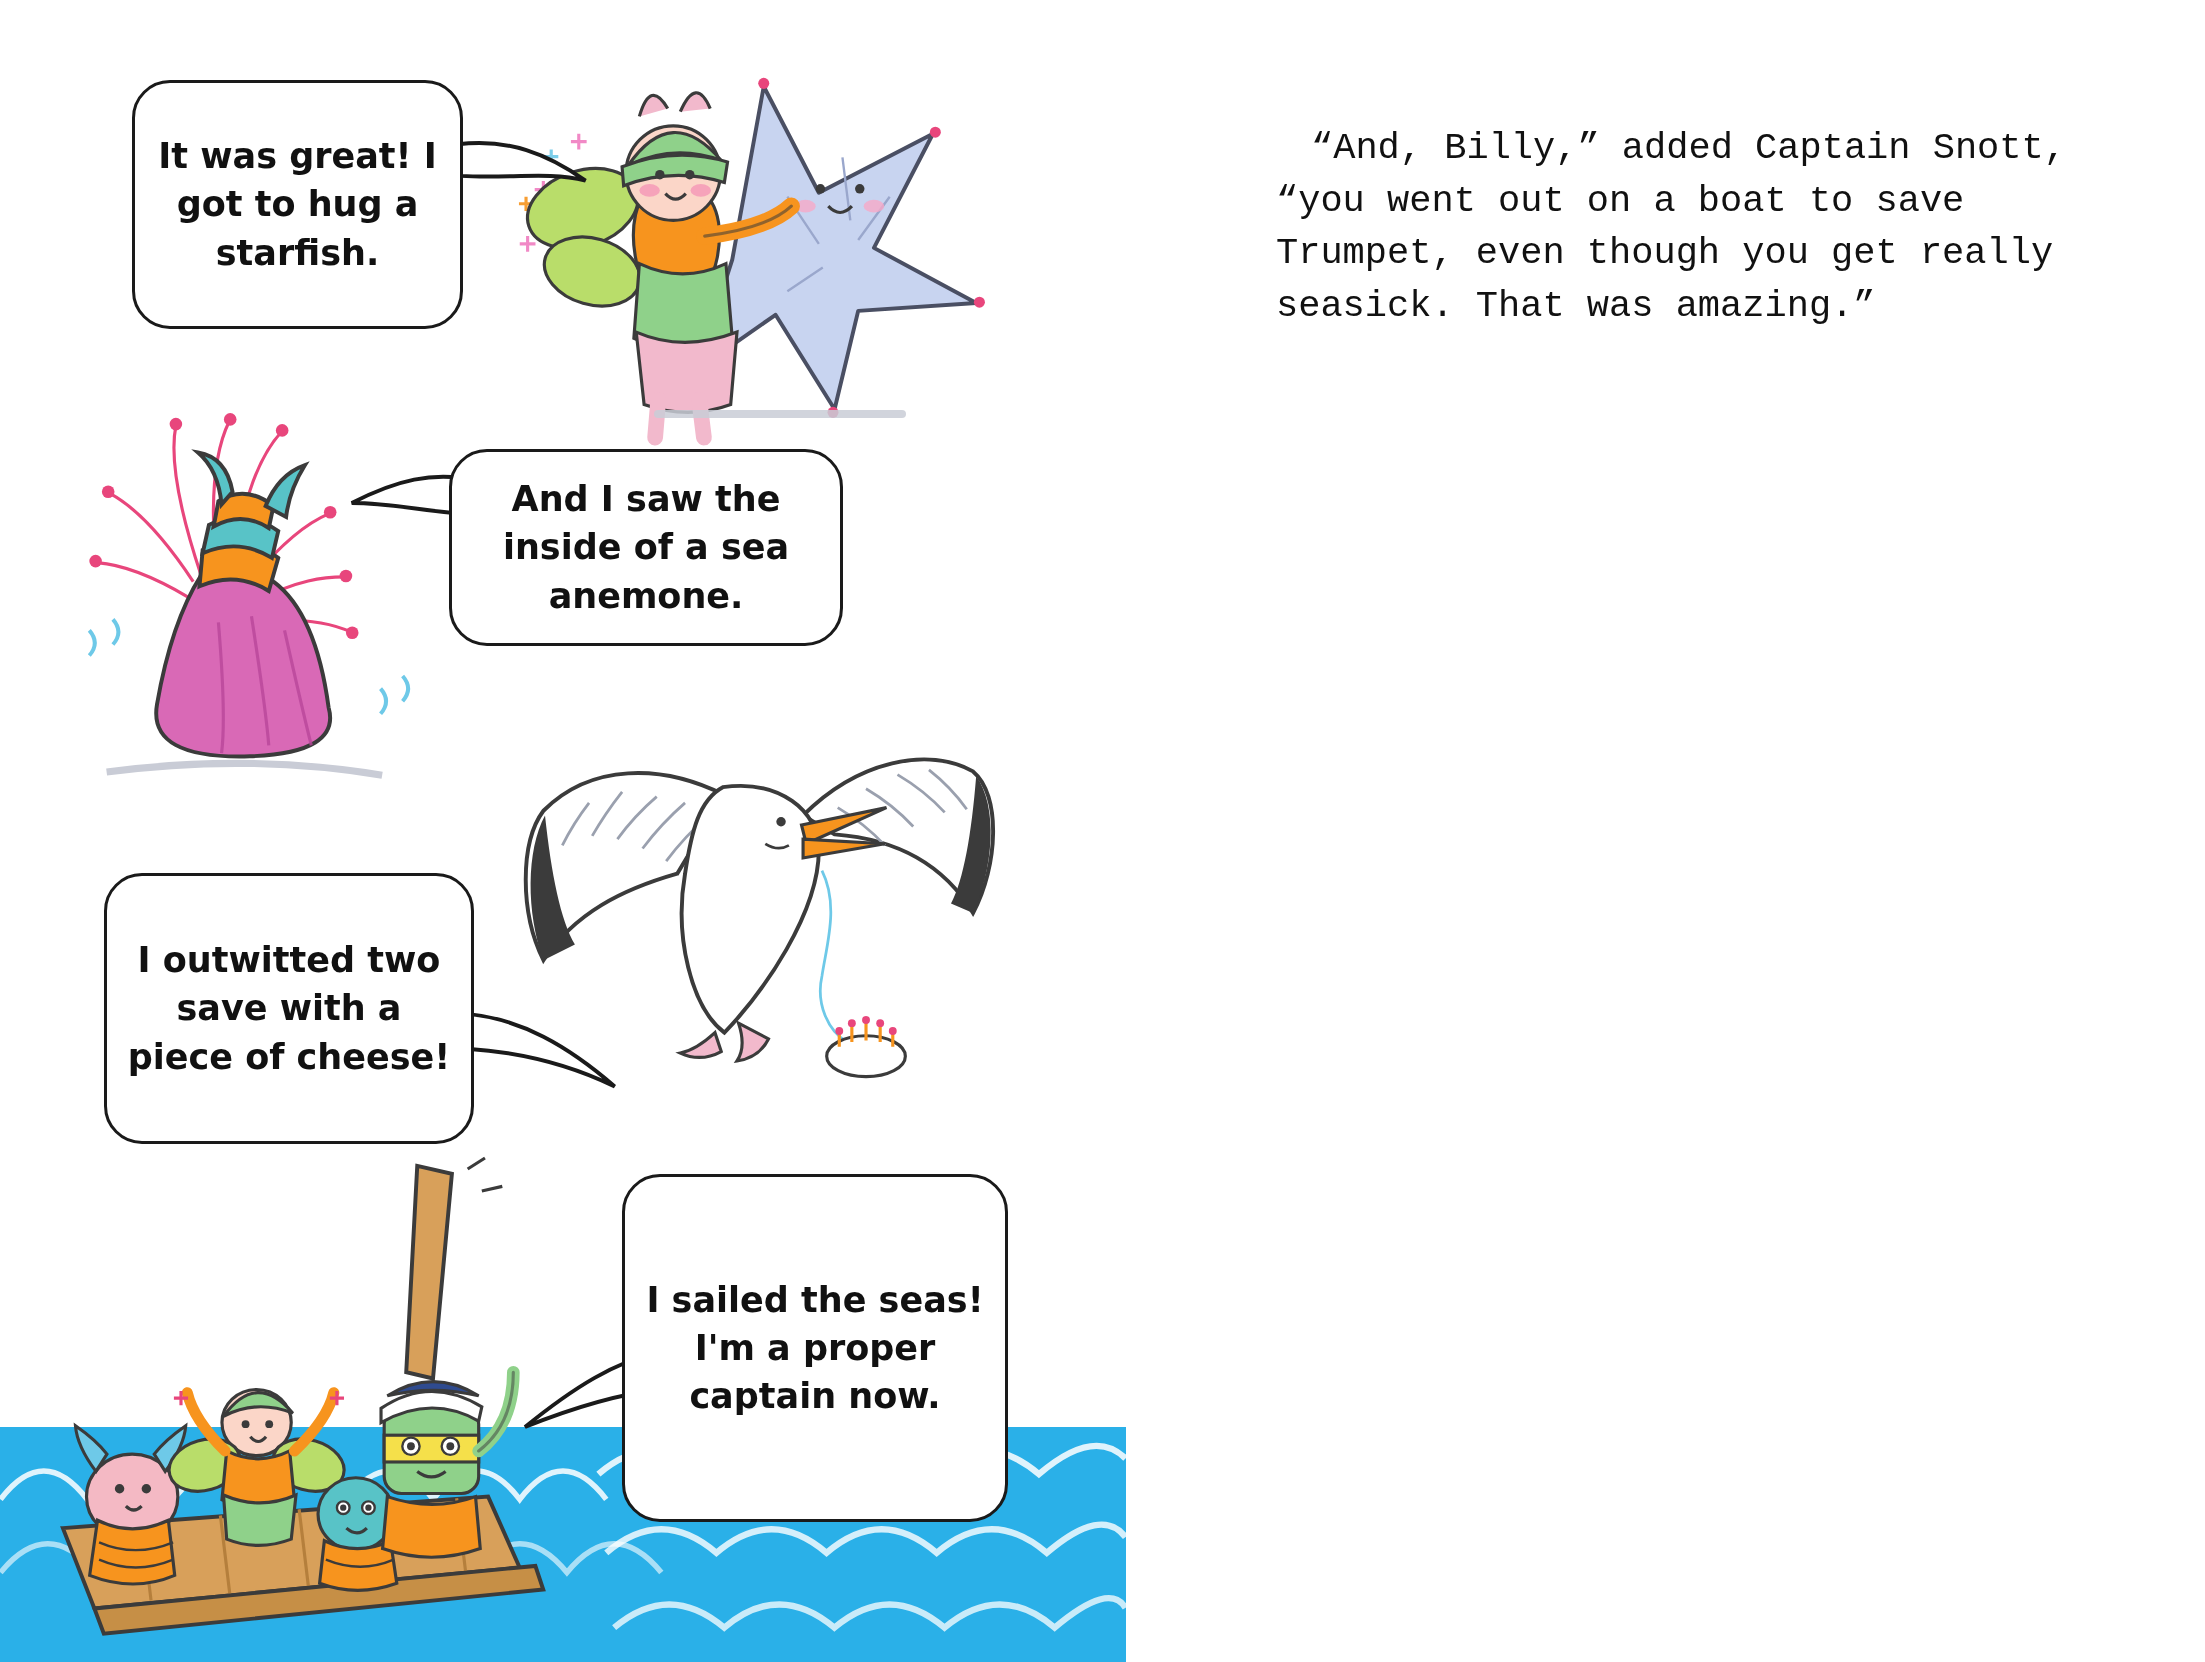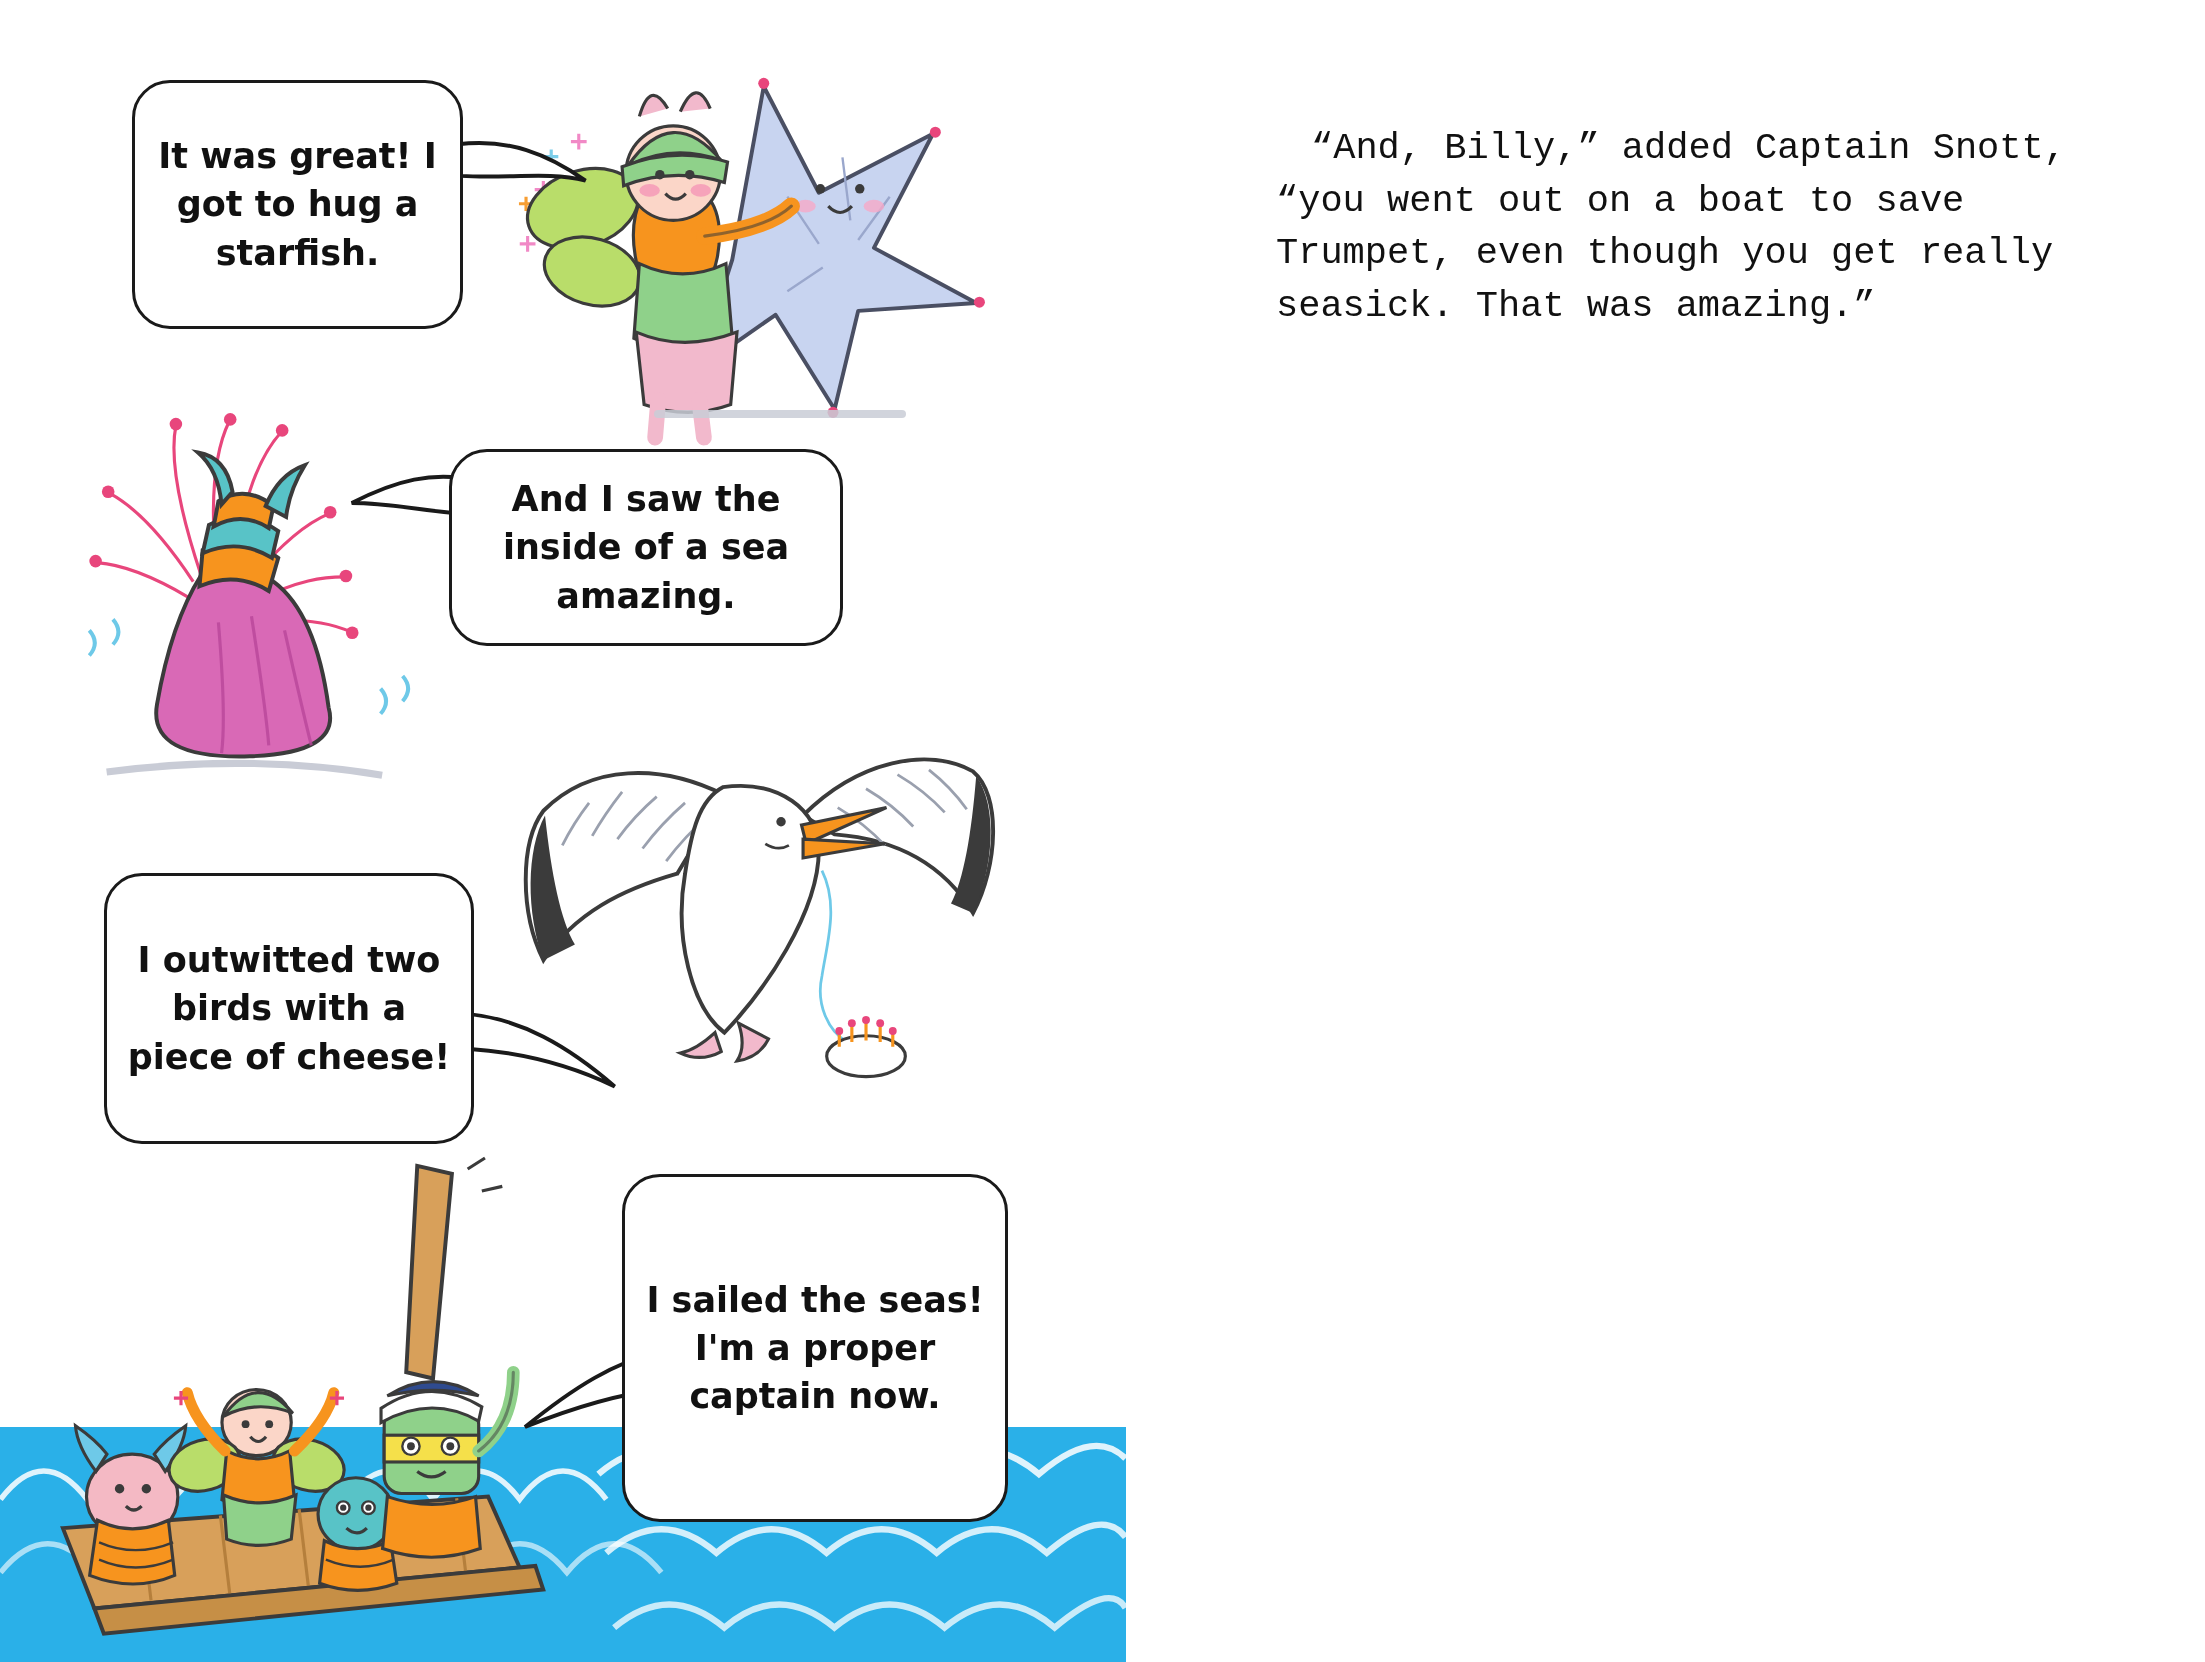--- a/index.html
+++ b/index.html
@@ -214,21 +214,21 @@
         <g stroke="#6ec9e8" stroke-width="5" fill="none">
           <path d="M8 300 q 14 16 0 32 M38 286 q 14 16 0 32"></path>
           <path d="M378 374 q 14 16 0 32 M406 358 q 14 16 0 32"></path>
         </g>
 
         <path d="M30 480 q 180 -24 350 4" stroke="#c9ccd6" stroke-width="9" fill="none"></path>
       </svg>
     </div>
 
     <div class="bubble" style="left:449px; top:449px; width:394px; height:197px; font-size:35px;">
-      <span class="txt">And I saw the inside of a sea amazing.</span>
+      <span class="txt">And I saw the inside of a sea anemone.</span>
     </div>
     <div class="tail" style="left:347px; top:465px;">
       <svg width="134" height="95" viewBox="0 0 170 120">
         <path d="M166 20 C 110 6, 60 20, 6 48 C 64 48, 112 62, 164 62 Z" fill="#ffffff" stroke="#1a1a1a" stroke-width="5"></path>
       </svg>
     </div>
 
     <div class="art" style="left:488px; top:677px;">
       <svg width="520" height="417" viewBox="0 0 660 530">
 
@@ -265,21 +265,21 @@
             <circle cx="446" cy="450" r="5"></circle>
             <circle cx="462" cy="440" r="5"></circle>
             <circle cx="480" cy="436" r="5"></circle>
             <circle cx="498" cy="440" r="5"></circle>
             <circle cx="514" cy="450" r="5"></circle>
           </g>
       </svg>
     </div>
 
     <div class="bubble" style="left:104px; top:873px; width:370px; height:271px; font-size:35px;">
-      <span class="txt">I outwitted two birds with a piece of cheese!</span>
+      <span class="txt">I outwitted two save with a piece of cheese!</span>
     </div>
     <div class="tail" style="left:465px; top:1000px;">
       <svg width="158" height="110" viewBox="0 0 200 140">
         <path d="M4 18 C 70 24, 130 58, 190 110 C 128 80, 66 66, 2 62 Z" fill="#ffffff" stroke="#1a1a1a" stroke-width="5"></path>
       </svg>
     </div>
 
     <div class="art" style="left:47px; top:1158px; z-index:3;">
       <svg width="520" height="504" viewBox="0 0 660 640">
 

